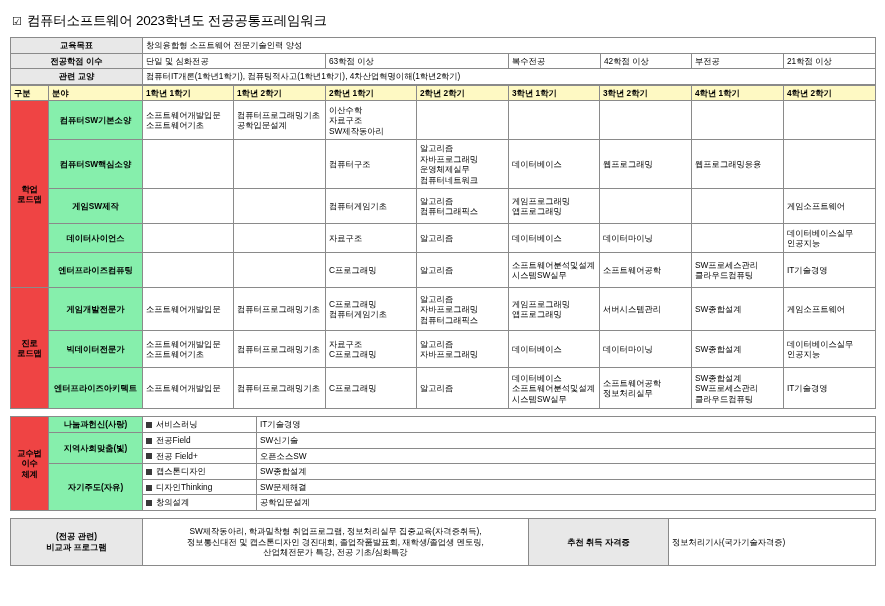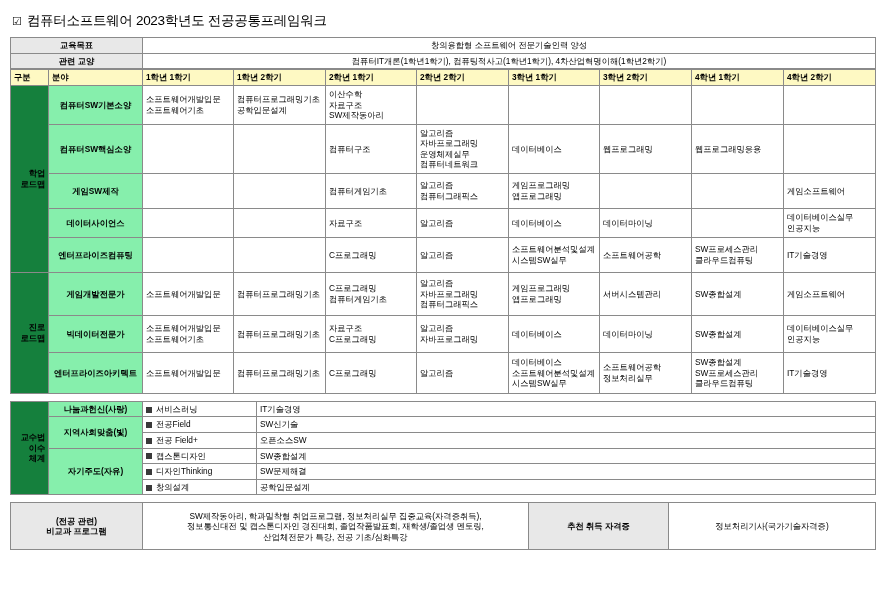--- a/index.html
+++ b/index.html
@@ -54,30 +54,30 @@
     background: #e8e8e8;
     text-align: center;
     font-weight: bold;
     margin-left: 25px;
   }
   .hdr-dark {
     background: #fef9c3;
     text-align: left;
     font-weight: bold;
   }
-  .ctr { text-align: center; }
+  .ctr { text-align: left; }
   .lft { text-align: left; }
   .rowlabel {
     background: #86efac;
     text-align: center;
     font-weight: bold;
   }
   .sideband {
-    background: #15803d;
-    text-align: right;
+    background: #ef4444;
+    text-align: center;
     font-weight: bold;
     font-size: 9px;
     letter-spacing: -0.2px;
   }
   .multiline { white-space: pre-line; }
   .sq {
     display: inline-block;
     width: 6px;
     height: 6px;
     background: #3a3a3a;
@@ -112,20 +112,29 @@
       <col style="width:91px">
       <col style="width:92px">
       <col style="width:91px">
       <col style="width:92px">
       <col style="width:92px">
     </colgroup>
     <tbody>
       <tr>
         <td class="hdr">교육목표</td>
         <td class="ctr" colspan="8">창의융합형 소프트웨어 전문기술인력 양성</td>
+      </tr>
+      <tr>
+        <td class="hdr">전공학점 이수</td>
+        <td class="ctr" colspan="2">단일 및 심화전공</td>
+        <td class="ctr" colspan="2">63학점 이상</td>
+        <td class="ctr">복수전공</td>
+        <td class="ctr">42학점 이상</td>
+        <td class="ctr">부전공</td>
+        <td class="ctr">21학점 이상</td>
       </tr>
       <tr>
         <td class="hdr">관련 교양</td>
         <td class="ctr" colspan="8">컴퓨터IT개론(1학년1학기), 컴퓨팅적사고(1학년1학기), 4차산업혁명이해(1학년2학기)</td>
       </tr>
     </tbody>
   </table>
 
   <table class="grid">
     <colgroup>

